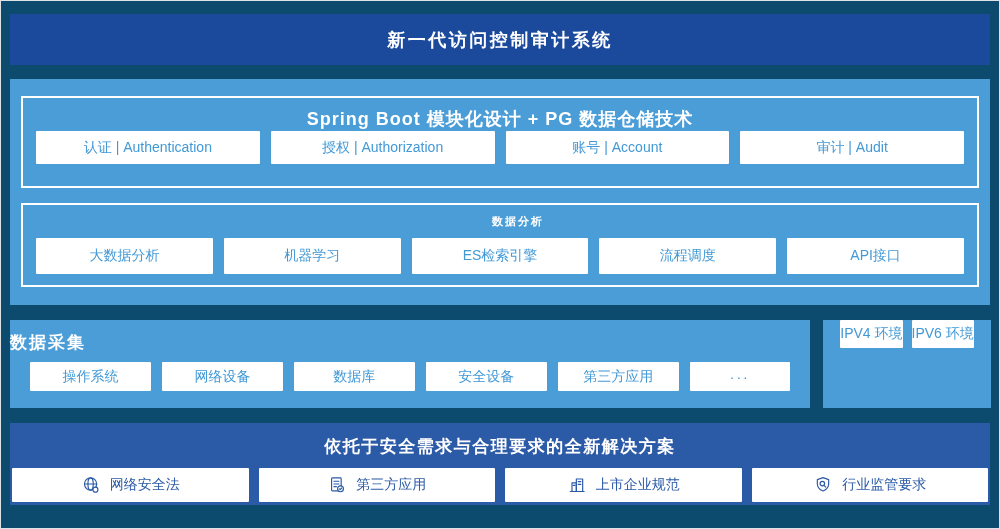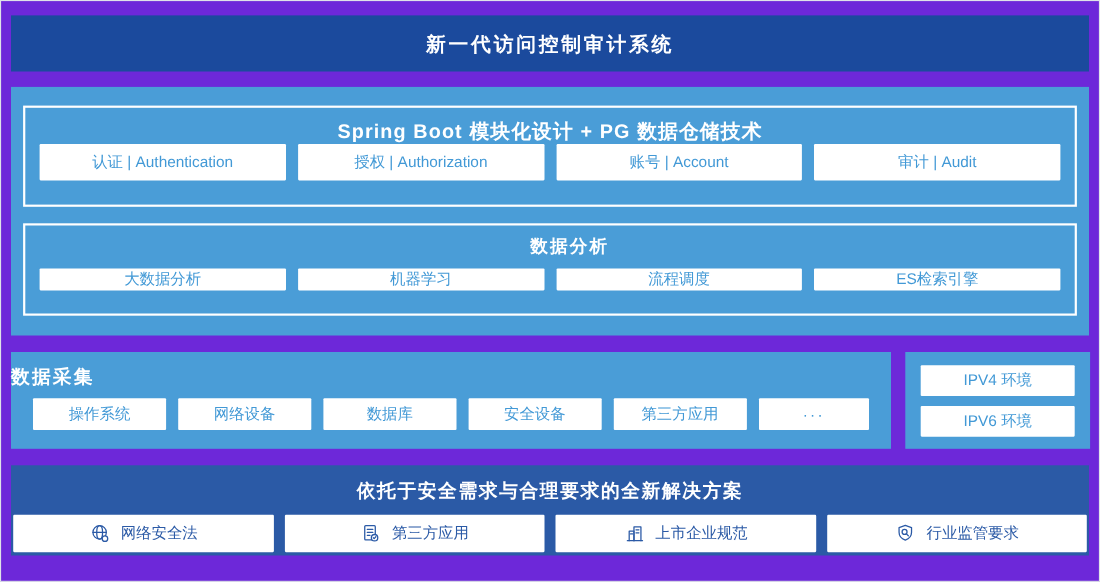--- a/index.html
+++ b/index.html
@@ -1,53 +1,53 @@
 <!DOCTYPE html>
 <html style="--navy: #1b4a9d; --light_blue: #4a9dd7; --solution_blue: #2b5aa6; --box_text_blue: #4299d6;"><head>
 <meta charset="utf-8">
 <style>
   html,body{margin:0;padding:0;background:#fff;}
   .canvas{
-    position:relative;width:1000px;height:529px;background:#6d28d9;
+    position:relative;width:1000px;height:529px;background:#0c4a6e;
     border:1px solid #dfe3e8;box-sizing:border-box;
     font-family:"Liberation Sans","DejaVu Sans",sans-serif;
     overflow:hidden;
   }
   .banner{
     position:absolute;left:9px;top:13px;width:980px;height:51px;
     background:var(--navy,#1b4a9d);color:#fff;
     display:flex;align-items:center;justify-content:center;
     font-size:18px;font-weight:bold;letter-spacing:2.5px;
   }
   .platform{position:absolute;left:9px;top:78px;width:980px;height:226px;background:var(--light_blue,#4a9dd7);}
   .framed{position:absolute;left:11px;right:11px;border:2px solid #fff;}
   .framed.modules{top:17px;height:88px;}
   .framed.analysis{top:124px;height:80px;}
   .frame-title{text-align:center;color:#fff;font-weight:bold;}
   .modules .frame-title{margin-top:9px;font-size:18px;letter-spacing:1px;}
-  .analysis .frame-title{margin-top:9px;font-size:16px;letter-spacing:2px;margin-left:36px;}
+  .analysis .frame-title{margin-top:9px;font-size:11px;letter-spacing:2px;margin-left:36px;}
   .row{display:flex;gap:11px;padding:0 13px;}
   .modules .row{}
   .analysis .row{margin-top:9px;}
   .wbox{
     background:#fff;border-radius:1px;flex:1;
     display:flex;align-items:center;justify-content:center;
     font-size:14px;color:var(--box_text_blue,#4299d6);
   }
   .modules .wbox{height:33px;}
-  .analysis .wbox{height:20px;}
+  .analysis .wbox{height:36px;}
   .collect{position:absolute;left:9px;top:319px;width:800px;height:88px;background:var(--light_blue,#4a9dd7);}
   .collect .sec-title{margin-top:11px;text-align:left;color:#fff;font-weight:bold;font-size:17px;letter-spacing:2px;}
   .collect .row{margin-top:8px;padding:0 20px;}
   .collect .wbox{height:29px;}
   .collect .wbox.narrow{flex:0.83;letter-spacing:2px;}
   .env{
     position:absolute;left:822px;top:319px;width:168px;height:88px;
     background:var(--light_blue,#4a9dd7);box-sizing:border-box;
-    display:flex;flex-direction:column;justify-content:center;gap:9px;padding:0 14px;
+    display:flex;flex-direction:row;justify-content:center;gap:9px;padding:0 14px;
   }
   .env .wbox{height:28px;flex:none;}
   .solution{position:absolute;left:9px;top:422px;width:980px;height:82px;background:var(--solution_blue,#2b5aa6);}
   .solution .sec-title{margin-top:12px;text-align:center;color:#fff;font-weight:bold;font-size:17px;letter-spacing:1.5px;}
   .solution .row{margin-top:10px;padding:0 2px;gap:10px;justify-content:center;}
   .solution .wbox{height:34px;color:var(--solution_blue,#2b5aa6);gap:9px;}
   .icon{display:inline-flex;}
   .icon svg{display:block;width:20px;height:20px;stroke:currentColor;fill:none;stroke-width:1.4;stroke-linecap:round;stroke-linejoin:round;}
 </style>
 </head>
@@ -65,22 +65,23 @@
         <div class="wbox">授权 | Authorization</div>
         <div class="wbox">账号 | Account</div>
         <div class="wbox">审计 | Audit</div>
       </div>
     </div>
     <div class="framed analysis">
       <div class="frame-title">数据分析</div>
       <div class="row">
         <div class="wbox">大数据分析</div>
         <div class="wbox">机器学习</div>
+        <div class="wbox">ES检索引擎</div>
         <div class="wbox">流程调度</div>
-        <div class="wbox">ES检索引擎</div>
+        <div class="wbox">API接口</div>
       </div>
     </div>
   </section>
 
   <section class="collect">
     <div class="sec-title">数据采集</div>
     <div class="row">
       <div class="wbox">操作系统</div>
       <div class="wbox">网络设备</div>
       <div class="wbox">数据库</div>

